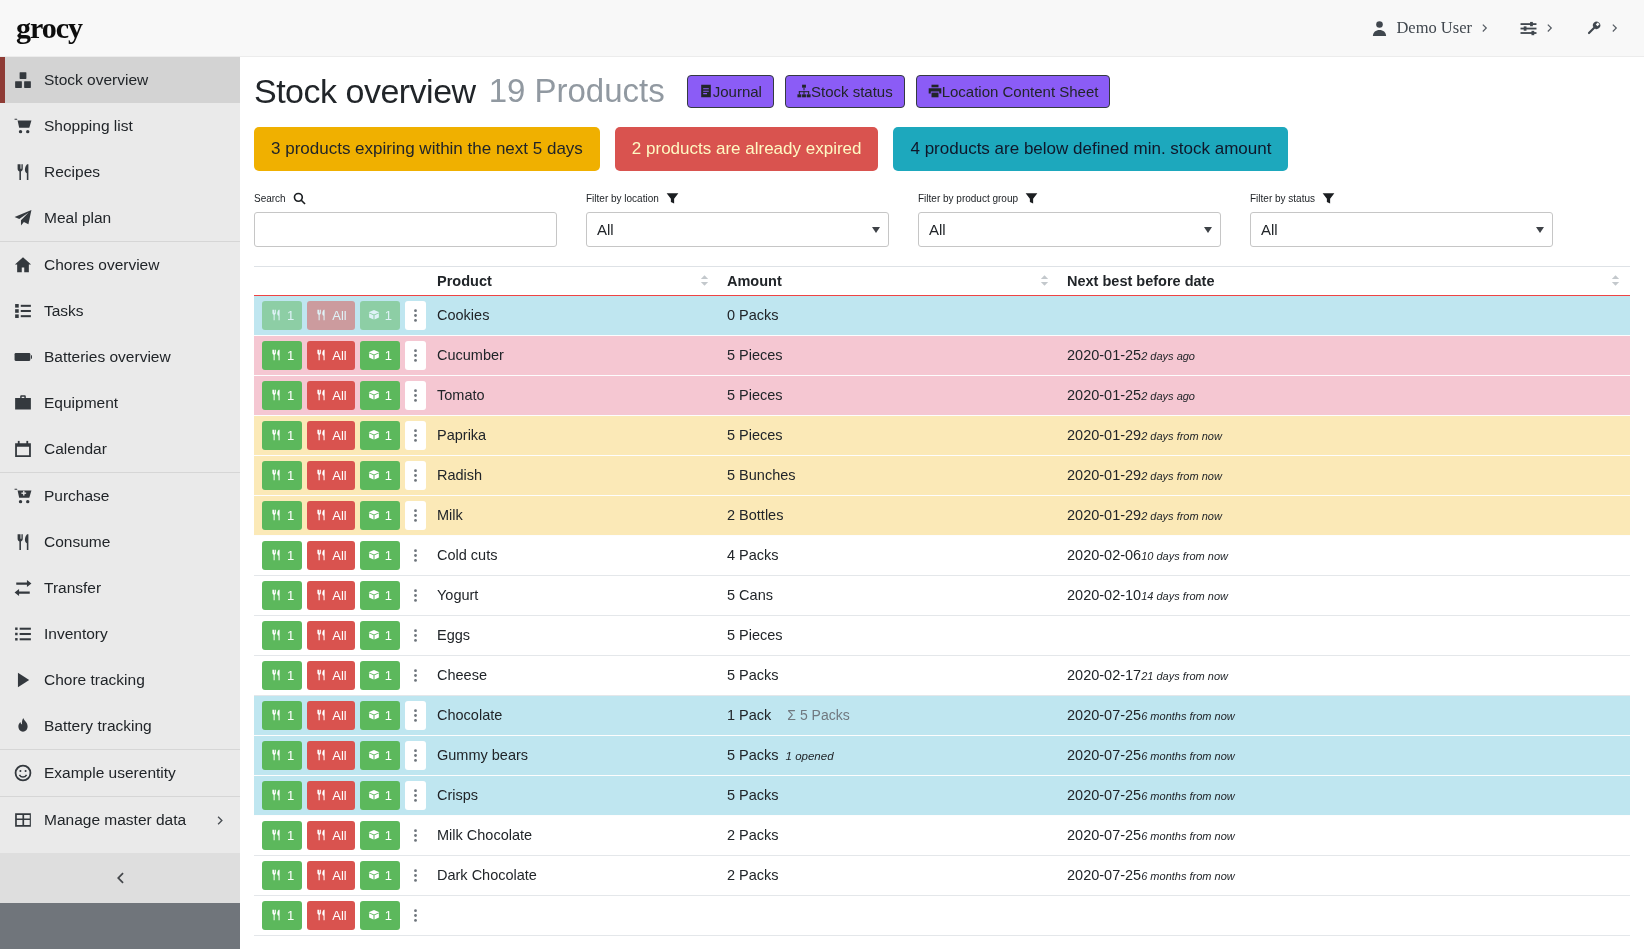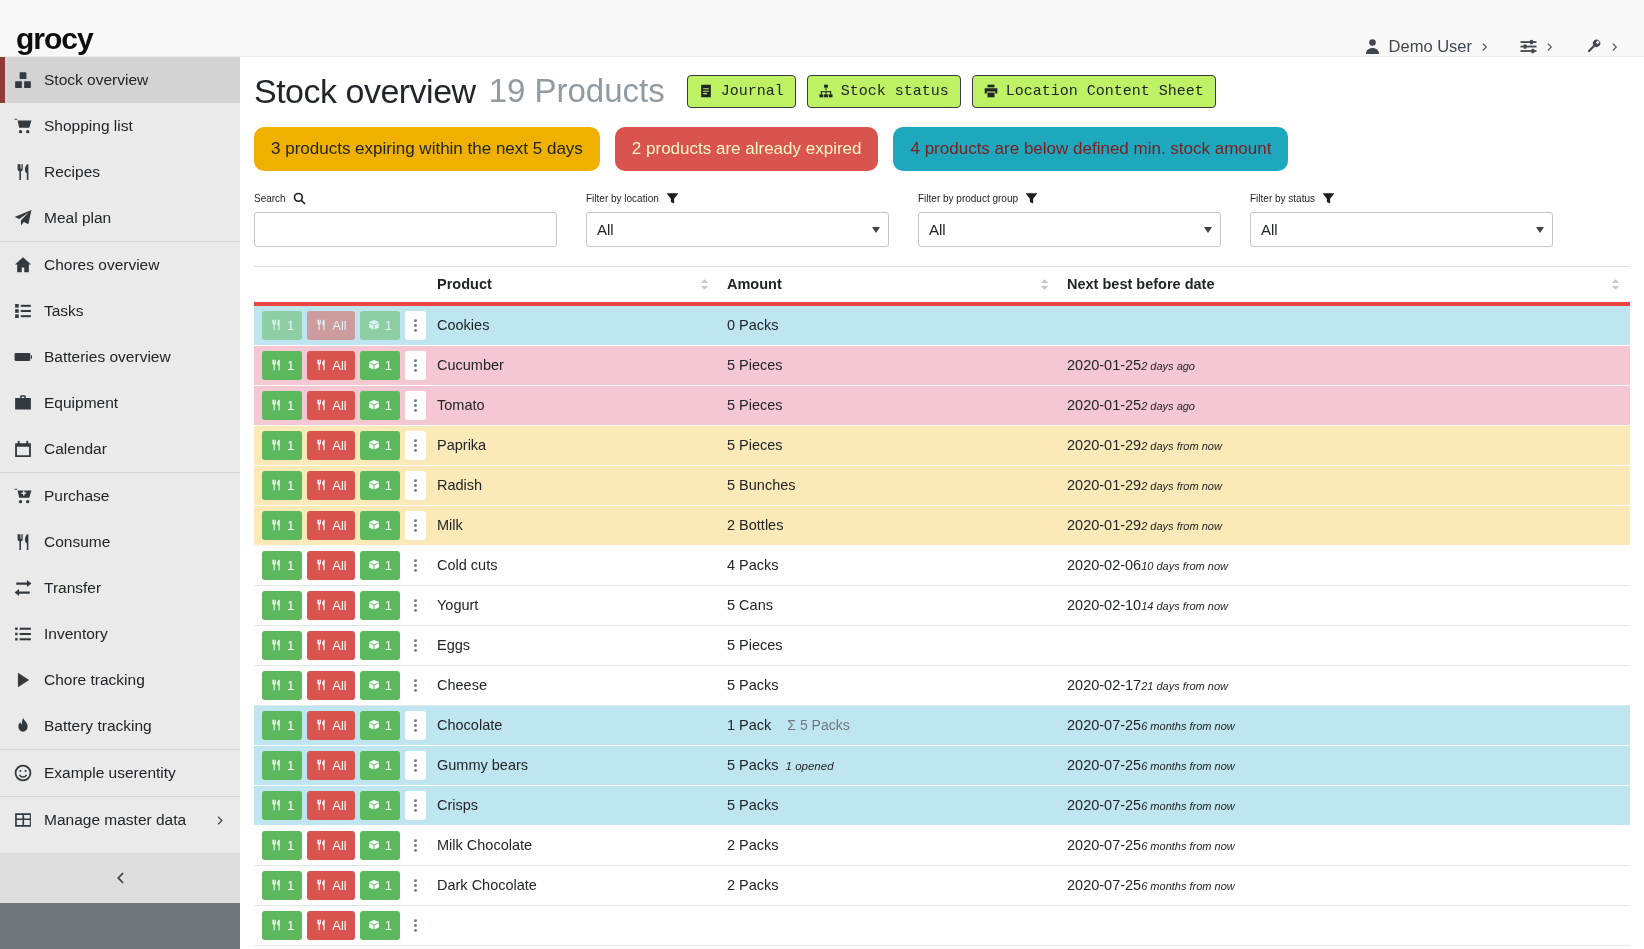--- a/index.html
+++ b/index.html
@@ -10,22 +10,22 @@
   }
   .ic { display:inline-flex; align-items:center; justify-content:center; flex:none; }
   .ic svg { width:100%; height:100%; display:block; }
   .ic10{width:10px;height:10px} .ic11{width:11px;height:11px}
   .ic13{width:13px;height:13px} .ic14{width:14px;height:14px} .ic16{width:17px;height:17px}
   .ic17{width:18px;height:18px}
 
   
   .topbar {
     position:absolute; top:0; left:0; right:0; height:57px; background:#f8f8f8;
-    border-bottom:1px solid #ececec; display:flex; align-items:flex-end;
-    justify-content:space-between; padding:0 24px 0 16px;
+    border-bottom:1px solid #ececec; display:flex; align-items:center;
+    justify-content:space-between; padding:0 24px 0 16px;font-family:Liberation Serif, serif;
   }
   .logo { font-size:30px; font-weight:800; color:#0d0d0d; letter-spacing:-1px; cursor:pointer; }
   .topbar-right { display:flex; align-items:center; gap:30px; color:#40474e; }
   .tb-group { display:flex; align-items:center; gap:8px; font-size:16.5px; cursor:pointer; }
   .chev { color:#565d64; }
 
   
   .sidebar { position:absolute; top:57px; left:0; width:240px; bottom:0; background:#eaeaea; }
   .side-item {
     height:46px; display:flex; align-items:center; gap:12px; padding:0 14px;
@@ -41,29 +41,29 @@
   }
   .side-bottom { position:absolute; left:0; right:0; bottom:0; height:46px; background:#70757b; }
 
   
   .content { position:absolute; top:57px; left:240px; right:0; bottom:0; background:#fff; padding:14px 14px 0; overflow:hidden; }
   .title-row { display:flex; align-items:center; gap:13px; }
   h1 { margin:0; font-size:34px; font-weight:500; letter-spacing:-0.5px; line-height:1.2; }
   .subtitle { font-size:33px; font-weight:300; color:#9199a1; }
   .actions { display:flex; gap:11px; margin-left:9px; }
   .action-btn {
-    display:inline-flex; align-items:center; gap:8px; background:#bef264; color:#212529;
+    display:inline-flex; align-items:center; background:#8b5cf6; color:#212529;
     border:1px solid #343a40; border-radius:4px; padding:7px 11px; font-size:15px;
-    font-family:Liberation Mono, monospace; cursor:pointer;
+    font-family:Liberation Sans, sans-serif; cursor:pointer;
   }
   .alerts { display:flex; gap:15px; margin-top:15px; }
-  .alert { border-radius:10px; padding:12px 17px; font-size:17px; cursor:pointer; white-space:nowrap; }
+  .alert { border-radius:5px; padding:12px 17px; font-size:17px; cursor:pointer; white-space:nowrap; }
   .alert.warning { background:#f0b000; color:#212529; }
   .alert.danger  { background:#d9534f; color:#fef9c3; }
-  .alert.info    { background:#1da8bd; color:#7f1d1d; }
+  .alert.info    { background:#1da8bd; color:#0f172a; }
 
   .filters { display:flex; margin-top:21px; }
   .filter { width:332px; }
   .flabel { display:flex; align-items:center; gap:7px; font-size:10px; }
   .flabel .ic { color:#1b1e21; }
   .finput, .selwrap { margin-top:7px; width:303px; height:35px; }
   .finput { border:1px solid #c6c6c6; border-radius:3px; padding:0 10px; font-size:15px; font-family:inherit; }
   .selwrap { position:relative; }
   .selwrap select {
     width:100%; height:100%; appearance:none; -webkit-appearance:none; -moz-appearance:none;
@@ -71,21 +71,21 @@
     padding:0 28px 0 10px; font-size:15px; font-family:inherit; cursor:pointer;
   }
   .caret {
     position:absolute; right:9px; top:50%; transform:translateY(-35%); pointer-events:none;
     border-left:4.5px solid transparent; border-right:4.5px solid transparent; border-top:6px solid #3e4247;
   }
 
   
   .table { margin-top:19px; }
   .thead, .trow { display:grid; grid-template-columns:175px 290px 340px 1fr; align-items:center; }
-  .thead { border-top:1px solid #dee2e6; border-bottom:4px solid #ef4444; height:40px; }
+  .thead { border-top:1px solid #dee2e6; border-bottom:1px solid #ef4444; height:30px; }
   .th { display:flex; align-items:center; justify-content:space-between; font-weight:700; font-size:14.5px; padding:0 8px; cursor:pointer; }
   .sort { color:#c3c8cc; }
   .trow { height:40px; border-bottom:1px solid #e4e7ea; }
   .st-info    { background:#bfe6f0; border-bottom-color:#fdfdfd; }
   .st-danger  { background:#f5c7d2; border-bottom-color:#fdfdfd; }
   .st-warning { background:#fbe9b7; border-bottom-color:#fdfdfd; }
   .cell { padding:0 8px; font-size:14.5px; }
   .c-btns { display:flex; align-items:center; gap:5px; }
   .c-prod { cursor:pointer; }
   .rbtn {

